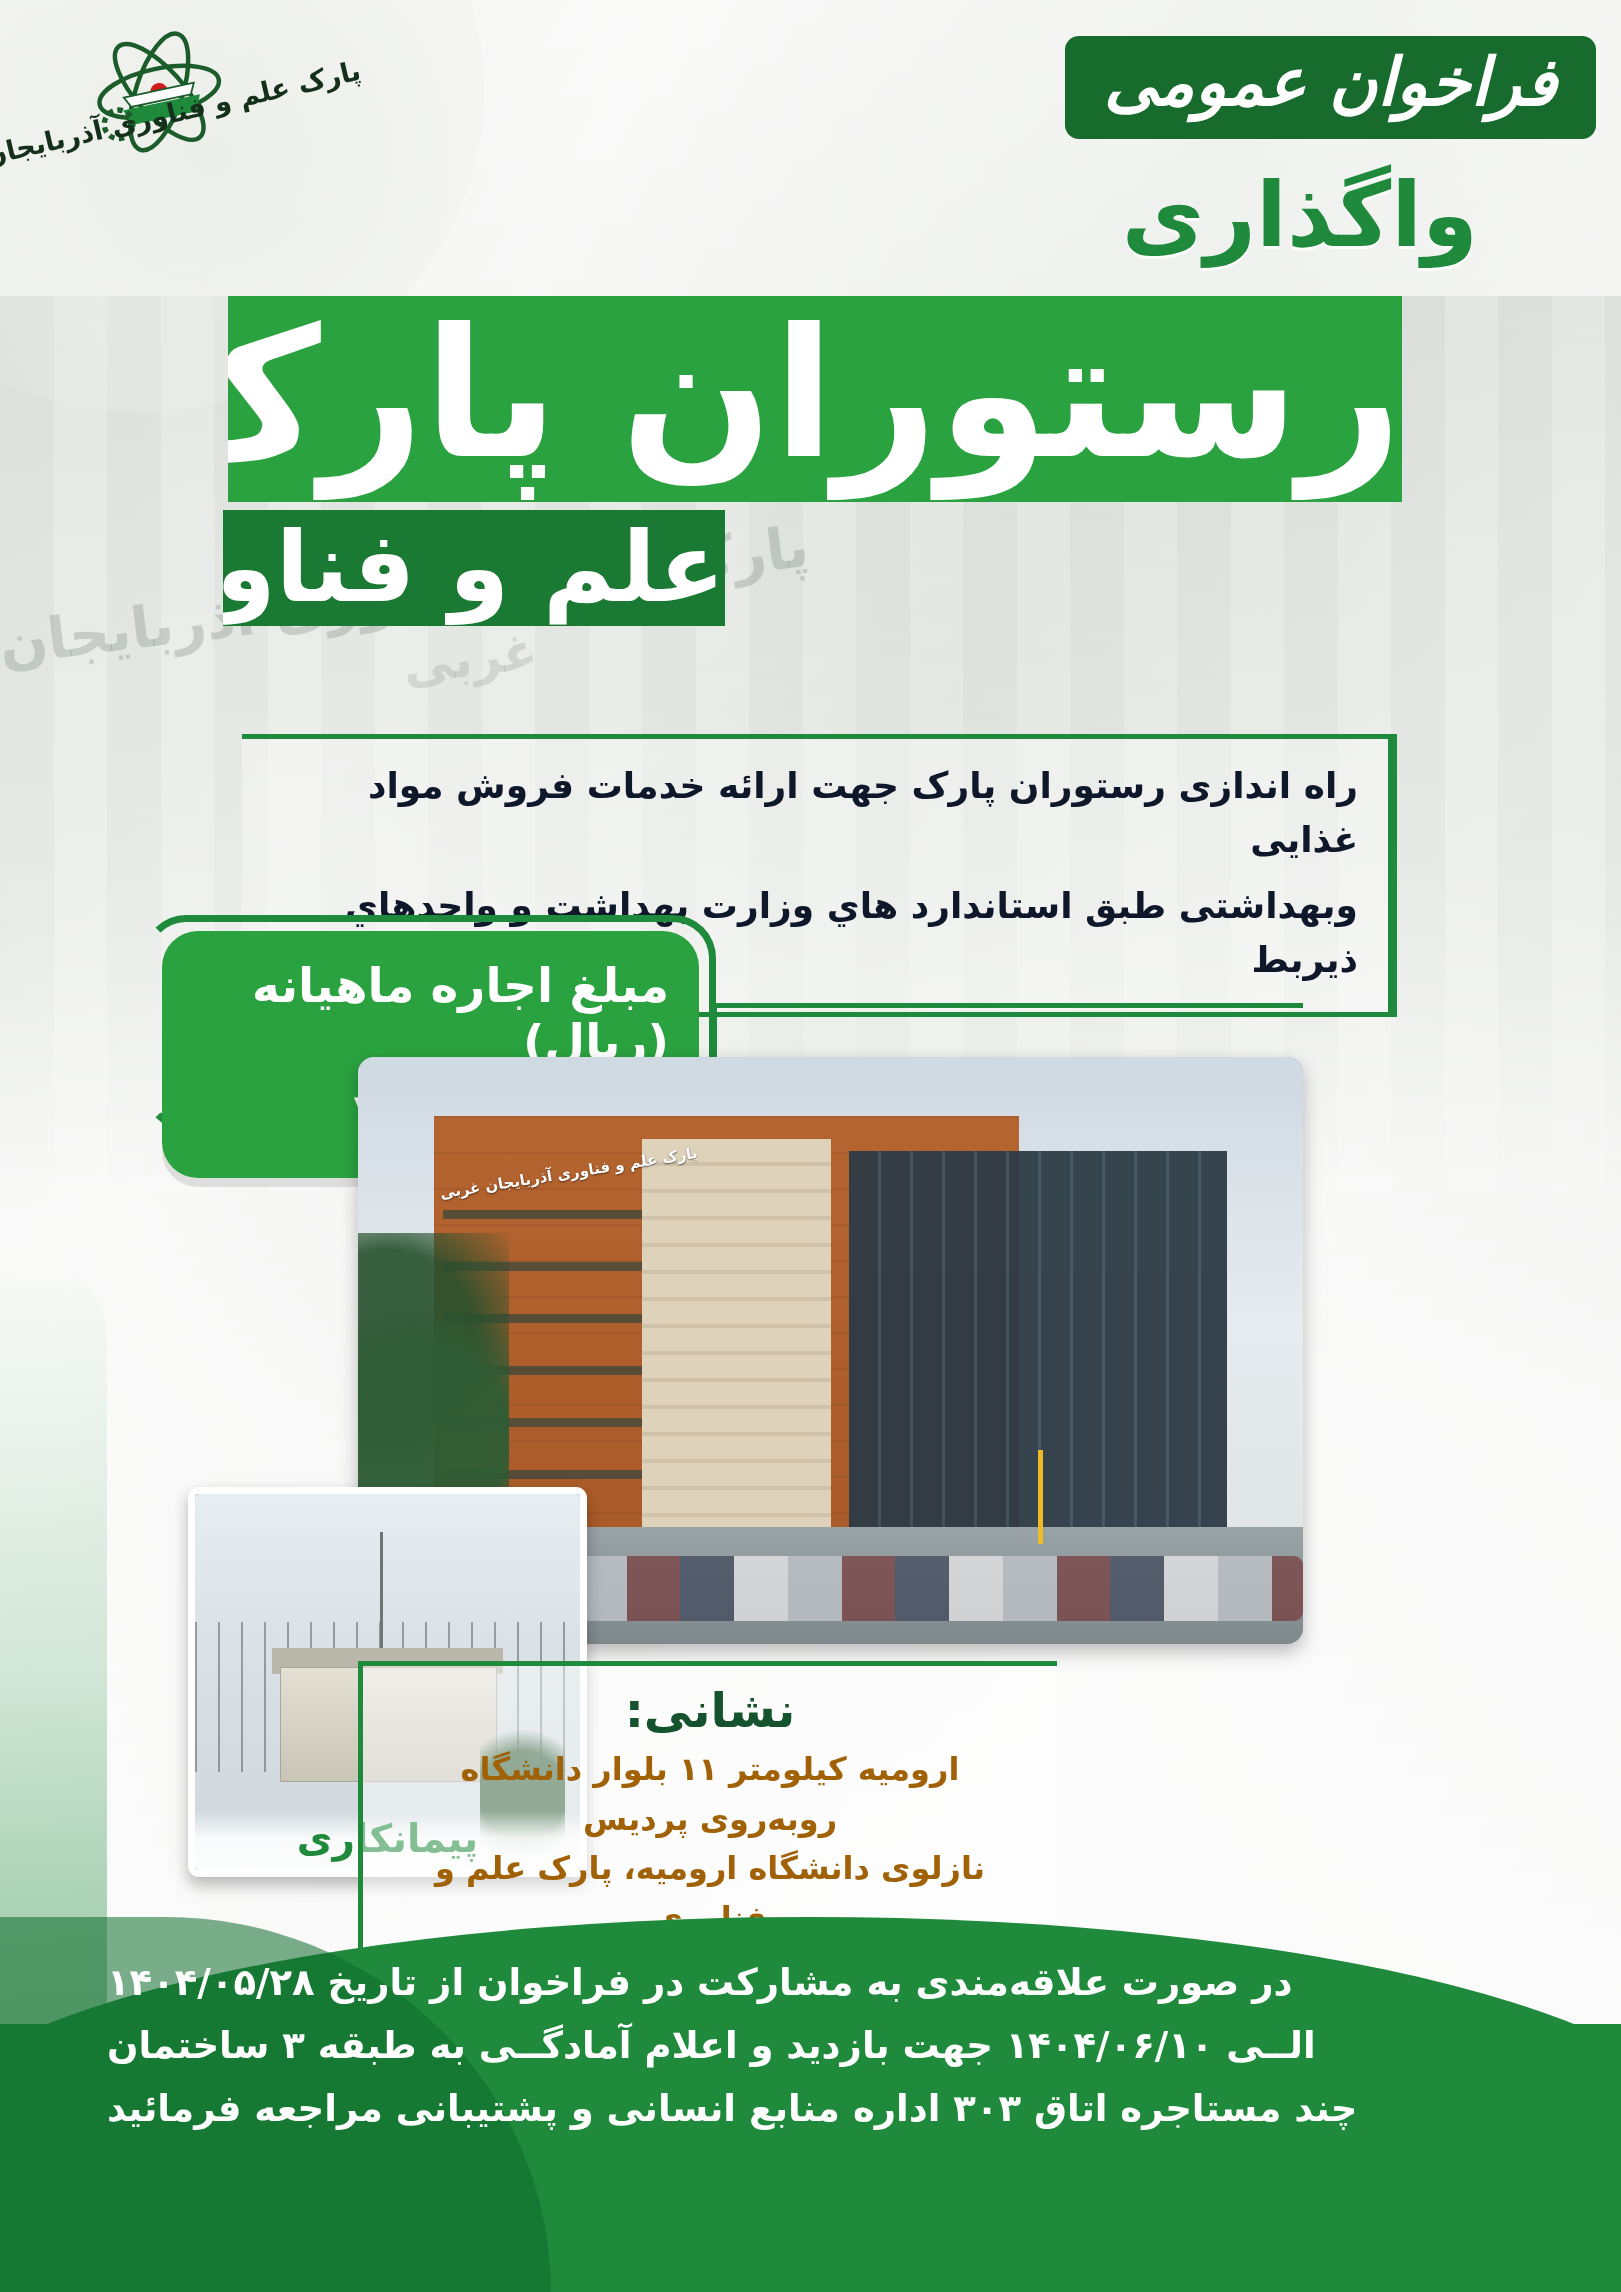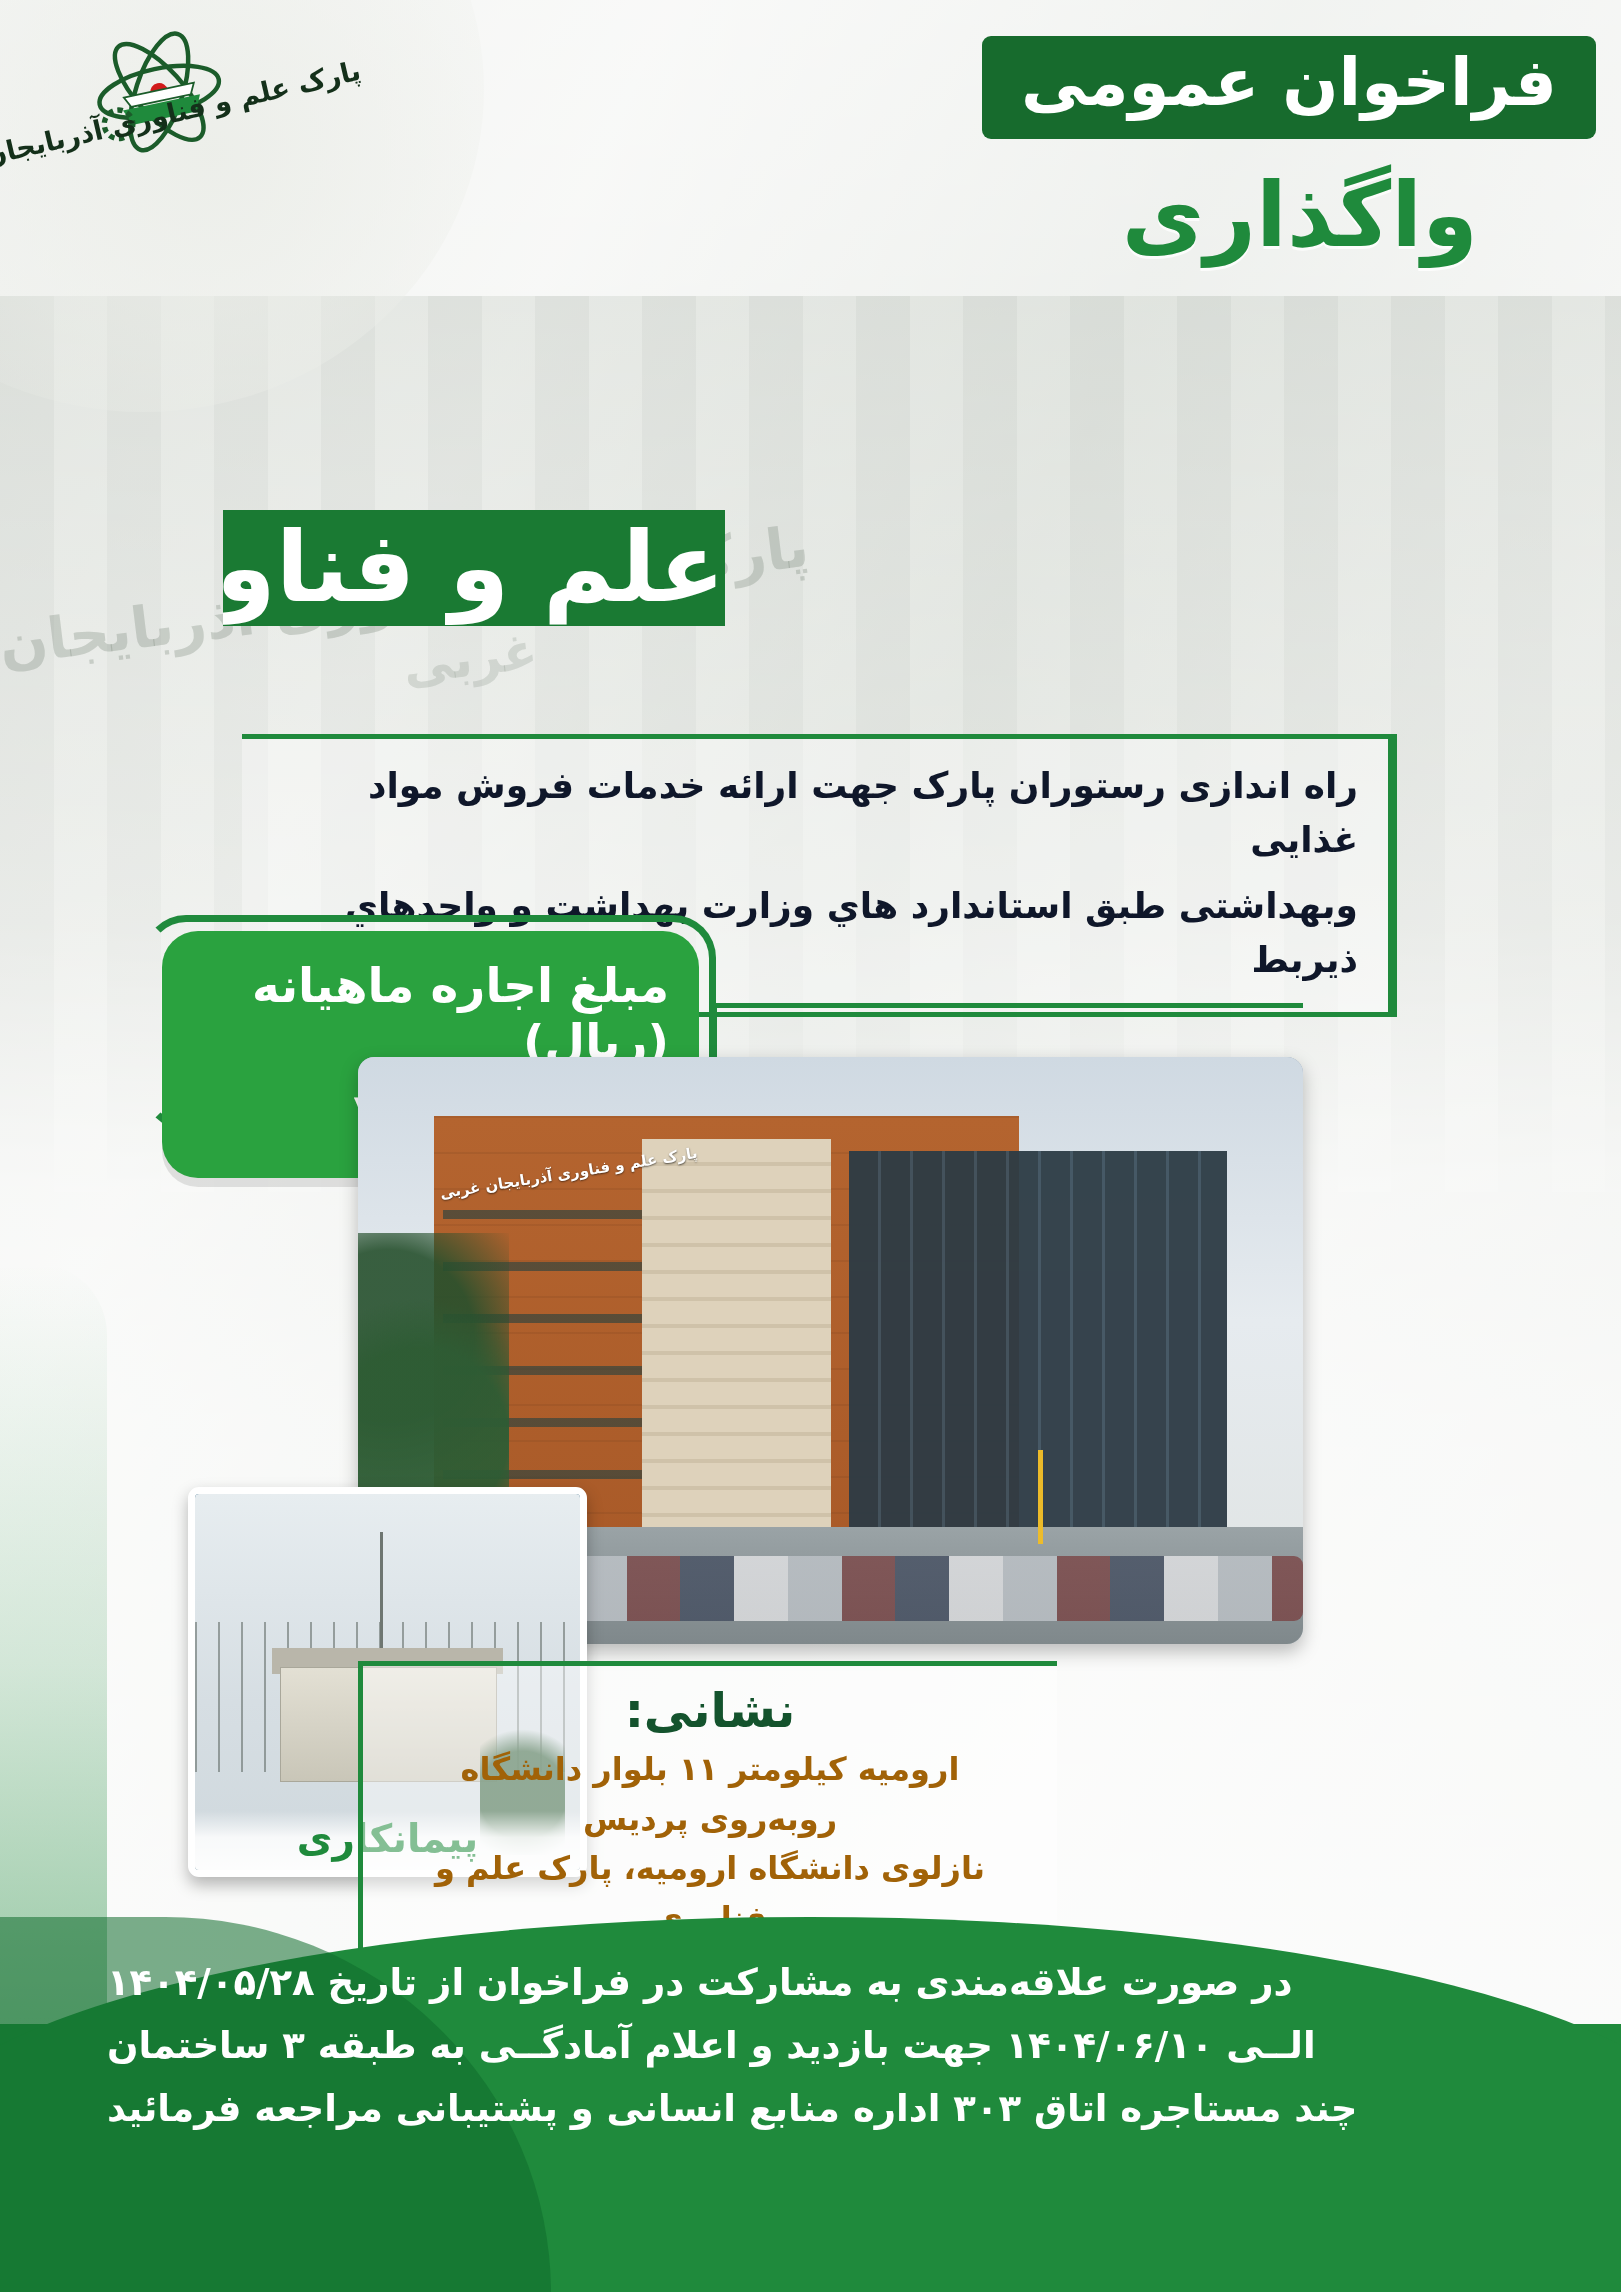--- a/index.html
+++ b/index.html
@@ -129,21 +129,22 @@
     position: absolute;
     top: 36px;
     right: 25px;
     background: #176b2d;
     color: #ffffff;
     font-size: 66px;
     font-weight: bold;
     padding: 14.3px 39px 23px 39px;
     letter-spacing: 0.9px;
     line-height: 1;
-    border-radius: 9px;
+    border-radius: 14px;
+    font-style: italic;
   }
   .vagozari {
     position: absolute;
     top: 170px;
     right: 143px;
     font-size: 90px;
     font-weight: bold;
     color: #1f8a3c;
     line-height: 1;
     text-shadow: 0 2.7px 0 rgba(255,255,255,0.8);
@@ -475,20 +476,21 @@
         <path d="M-44 12 L44 12 L36 30 L-36 30 Z" fill="#1f8a3c"></path>
         <path d="M-40 -2 L40 -2 L34 10 L-34 10 Z" fill="#ffffff" stroke="#1b5c2a" stroke-width="2"></path>
         <circle cx="-52" cy="26" r="16" fill="none" stroke="#1b5c2a" stroke-width="6" stroke-dasharray="6 5"></circle>
       </g>
     </svg>
     <div class="logo-caption">پارک علم و فناوری آذربایجان غربی</div>
   </div>
 
   <div class="call-banner">فراخوان عمومی</div>
   <div class="vagozari">واگذاری</div>
+  <div class="title-main">رستوران پارک</div>
   <div class="title-sub">علم و فناوری</div>
 
   <div class="desc-box">
     <p>راه اندازی رستوران پارک جهت ارائه خدمات فروش مواد غذایی</p>
     <p>وبهداشتی طبق استاندارد هاي وزارت بهداشت و واحدهاي ذیربط</p>
   </div>
 
   <div class="rent-frame"></div>
   <div class="rent-badge">
     <div class="label">مبلغ اجاره ماهیانه (ریال)</div>

